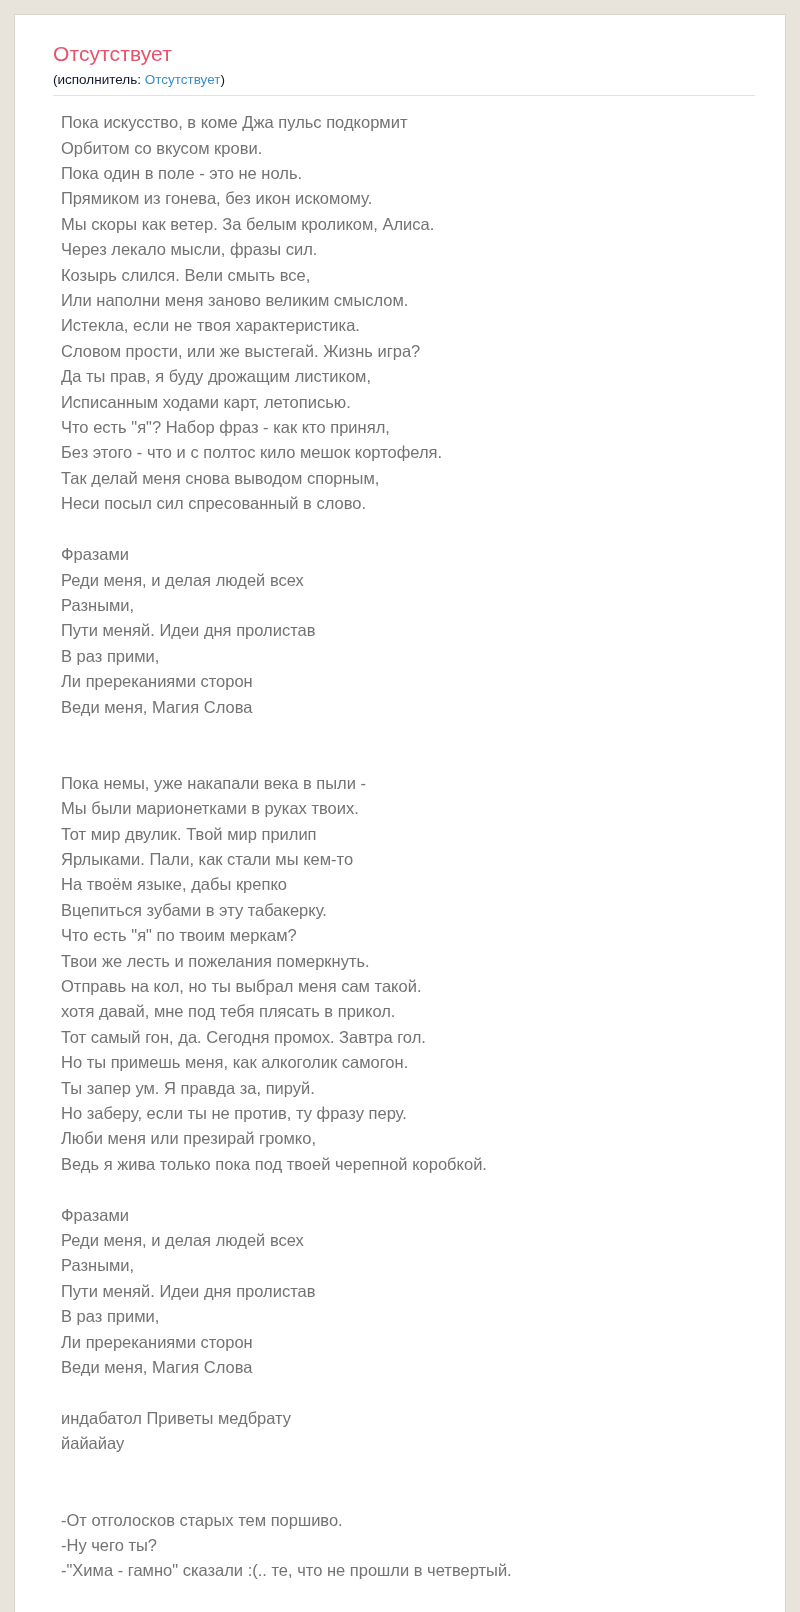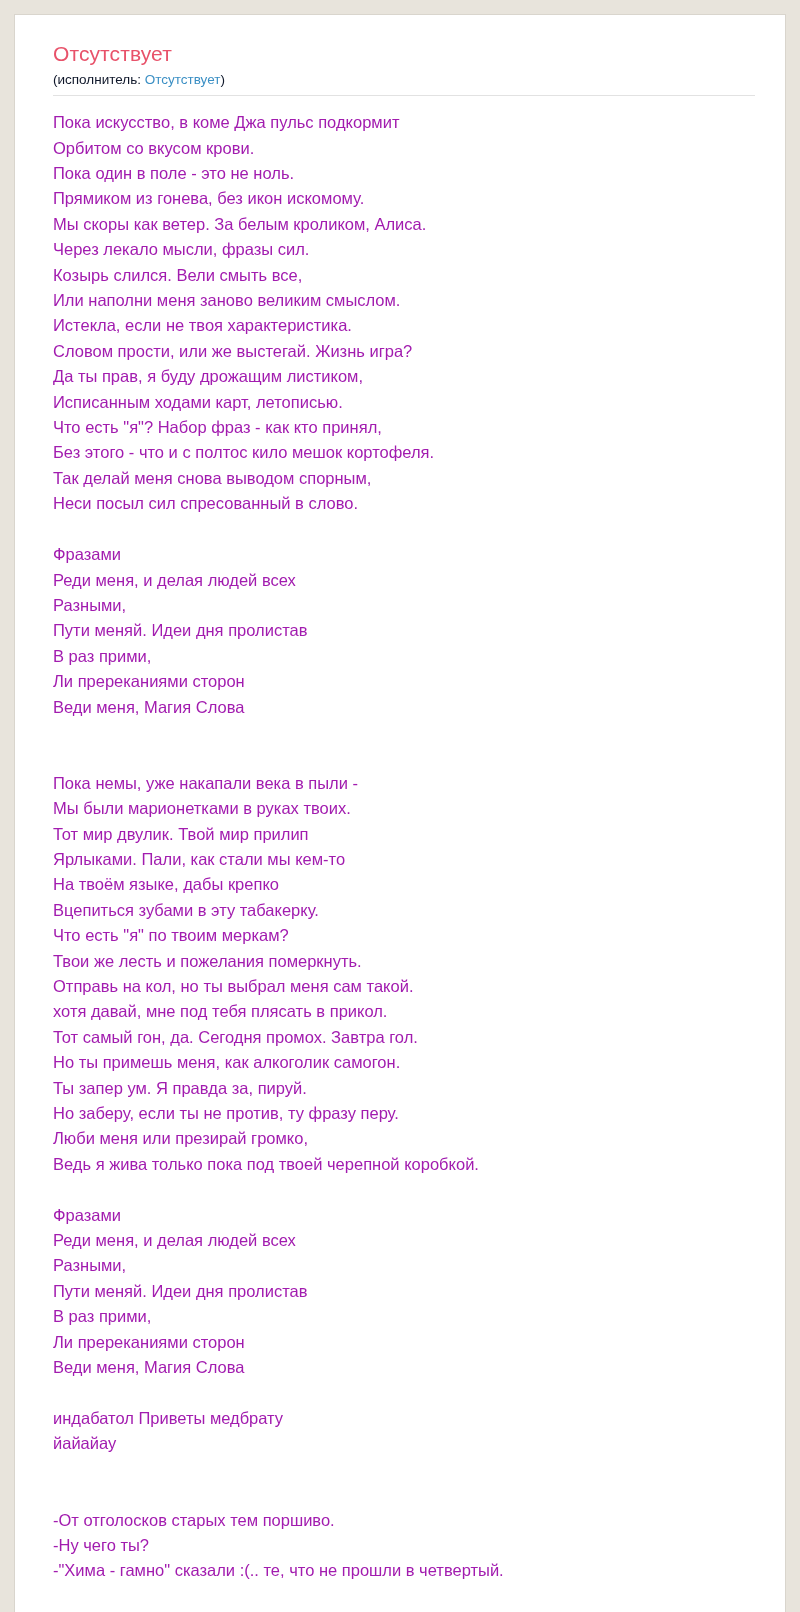--- a/index.html
+++ b/index.html
@@ -49,25 +49,25 @@
     cursor: pointer;
   }
   .divider {
     border: 0;
     border-top: 1px solid #e2e2e2;
     margin: 8px 0 14px 0;
   }
   .lyrics {
     font-size: 16.5px;
     line-height: 25.4px;
-    color: #a21caf;
+    color: #737373;
     white-space: pre-wrap;
     word-wrap: break-word;
     font-family: "Liberation Sans", sans-serif;
-    margin: 0;
+    margin: 8px;
   }
 </style>
 </head>
 <body>
 
 <div class="page">
   <div class="sheet">
 
     <h1 class="song-title">Отсутствует</h1>
 

